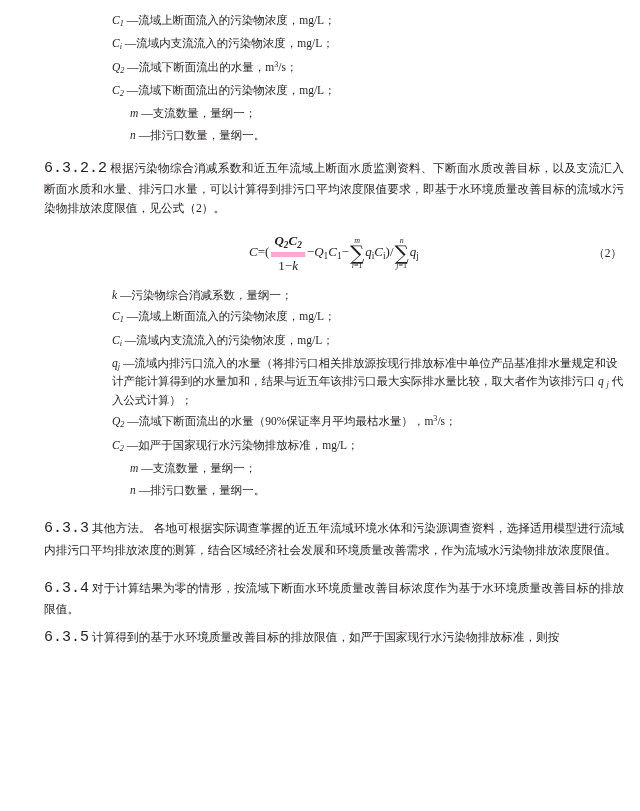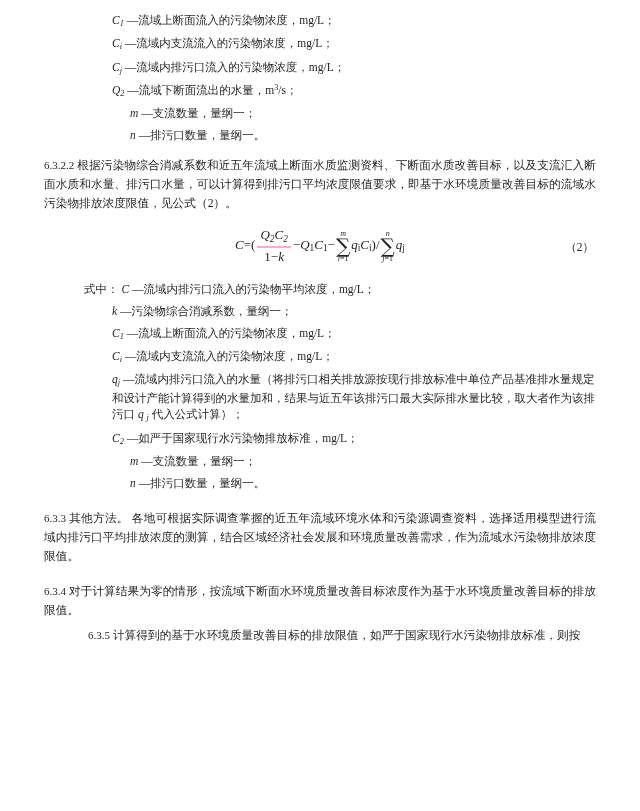--- a/index.html
+++ b/index.html
@@ -14,21 +14,21 @@
     color: #231f20;
     font-size: 11.5px;
     line-height: 1.45;
     position: relative;
     overflow: hidden;
   }
   .page {
     width: 640px;
     height: 743px;
     box-sizing: border-box;
-    padding: 12px 44px 0 44px;
+    padding: 12px 16px 0 44px;
     position: relative;
   }
   
   .defline {
     margin: 0 0 5px 0;
     padding-left: 68px;
     text-indent: 0;
     font-size: 11.5px;
     white-space: nowrap;
   }
@@ -60,22 +60,22 @@
     margin: 0 0 2px 0;
     text-align: justify;
     font-size: 11.7px;
     line-height: 1.62;
   }
   .sec-block {
     margin-top: 13px;
     margin-bottom: 4px;
   }
   .sec-num {
-    font-family: Liberation Serif, serif;
-    font-size: 11px;
+    font-family: Liberation Mono, monospace;
+    font-size: 15px;
   }
   .formula-row {
     position: relative;
     margin: 14px 0 10px 0;
     height: 44px;
   }
   .formula-center {
     position: absolute;
     left: 0;
     right: 0;
@@ -95,23 +95,24 @@
     vertical-align: middle;
   }
   .frac {
     display: inline-block;
     vertical-align: middle;
     text-align: center;
     margin: 0 2px;
   }
   .frac .num {
     display: block;
-    border-bottom: 2px solid #f9a8d4;
+    border-bottom: 5px solid #f9a8d4;
     padding: 0 3px 1px 3px;
     line-height: 1.2;
+    font-weight: bold;
   }
   .frac .den {
     display: block;
     padding: 1px 3px 0 3px;
     line-height: 1.2;
   }
   .sumop {
     display: inline-block;
     vertical-align: middle;
     text-align: center;
@@ -155,26 +156,26 @@
   <div>
     <div class="defline">
       <span class="sym">C<sub>1</sub></span>
       <span>—流域上断面流入的污染物浓度，mg/L；</span>
     </div>
     <div class="defline">
       <span class="sym">C<sub>i</sub></span>
       <span>—流域内支流流入的污染物浓度，mg/L；</span>
     </div>
     <div class="defline">
-      <span class="sym">C<sub>j</sub></span>
-      <span>—流域内排污口流入的污染物浓度，mg/L；</span>
-    </div>
-    <div class="defline">
       <span class="sym">Q<sub>2</sub></span>
       <span>—流域下断面流出的水量，m<sup>3</sup>/s；</span>
+    </div>
+    <div class="defline">
+      <span class="sym">C<sub>2</sub></span>
+      <span>—流域下断面流出的污染物浓度，mg/L；</span>
     </div>
     <div class="defline deeper">
       <span class="sym">m</span>
       <span>—支流数量，量纲一；</span>
     </div>
     <div class="defline deeper">
       <span class="sym">n</span>
       <span>—排污口数量，量纲一。</span>
     </div>
   </div>
@@ -188,42 +189,41 @@
 
   <div class="formula-row">
     <div class="formula-center">
       <span class="eq">
         <span class="itl">C</span>=(<span class="frac"><span class="num"><span class="itl">Q</span><sub class="itl">2</sub><span class="itl">C</span><sub class="itl">2</sub></span><span class="den">1−<span class="itl">k</span></span></span>−<span class="itl">Q</span><sub>1</sub><span class="itl">C</span><sub>1</sub>−<span class="sumop"><span class="lim"><span class="itl">m</span></span><span class="big">∑</span><span class="lim"><span class="itl">i</span>=1</span></span><span class="itl">q</span><sub>i</sub><span class="itl">C</span><sub>i</sub>)/<span class="sumop"><span class="lim"><span class="itl">n</span></span><span class="big">∑</span><span class="lim"><span class="itl">j</span>=1</span></span><span class="itl">q</span><sub>j</sub>
       </span>
     </div>
     <div class="formula-num">（2）</div>
   </div>
 
-  <div class="shi">
-    <span>式中：</span>
-    <span class="sym">C</span>
-    <span>—流域内排污口流入的污染物平均浓度，mg/L；</span>
-  </div>
 
   <div>
     <div class="defline">
       <span class="sym">k</span>
       <span>—污染物综合消减系数，量纲一；</span>
     </div>
     <div class="defline">
       <span class="sym">C<sub>1</sub></span>
       <span>—流域上断面流入的污染物浓度，mg/L；</span>
     </div>
     <div class="defline">
       <span class="sym">C<sub>i</sub></span>
       <span>—流域内支流流入的污染物浓度，mg/L；</span>
     </div>
     <div class="defline wrap">
       <span class="sym">q<sub>j</sub></span>
       <span>—流域内排污口流入的水量（将排污口相关排放源按现行排放标准中单位产品基准排水量规定和设计产能计算得到的水量加和，结果与近五年该排污口最大实际排水量比较，取大者作为该排污口 <span class="sym">q <sub>j</sub></span> 代入公式计算）；</span>
+    </div>
+    <div class="defline">
+      <span class="sym">Q<sub>2</sub></span>
+      <span>—流域下断面流出的水量（90%保证率月平均最枯水量），m<sup>3</sup>/s；</span>
     </div>
     <div class="defline">
       <span class="sym">C<sub>2</sub></span>
       <span>—如严于国家现行水污染物排放标准，mg/L；</span>
     </div>
     <div class="defline deeper">
       <span class="sym">m</span>
       <span>—支流数量，量纲一；</span>
     </div>
     <div class="defline deeper">
@@ -240,20 +240,20 @@
     </p>
   </div>
 
   <div style="margin-top:16px;">
     <p class="tail-line">
       <span class="sec-num">6.3.4</span>
       <span>对于计算结果为零的情形，按流域下断面水环境质量改善目标浓度作为基于水环境质量改善目标的排放限值。</span>
     </p>
   </div>
 
-  <div style="margin-top:6px;margin-left:44px;">
+  <div style="margin-top:6px;">
     <p class="tail-line">
       <span class="sec-num">6.3.5</span>
       <span>计算得到的基于水环境质量改善目标的排放限值，如严于国家现行水污染物排放标准，则按</span>
     </p>
   </div>
 
 </div>
 
 </body></html>

